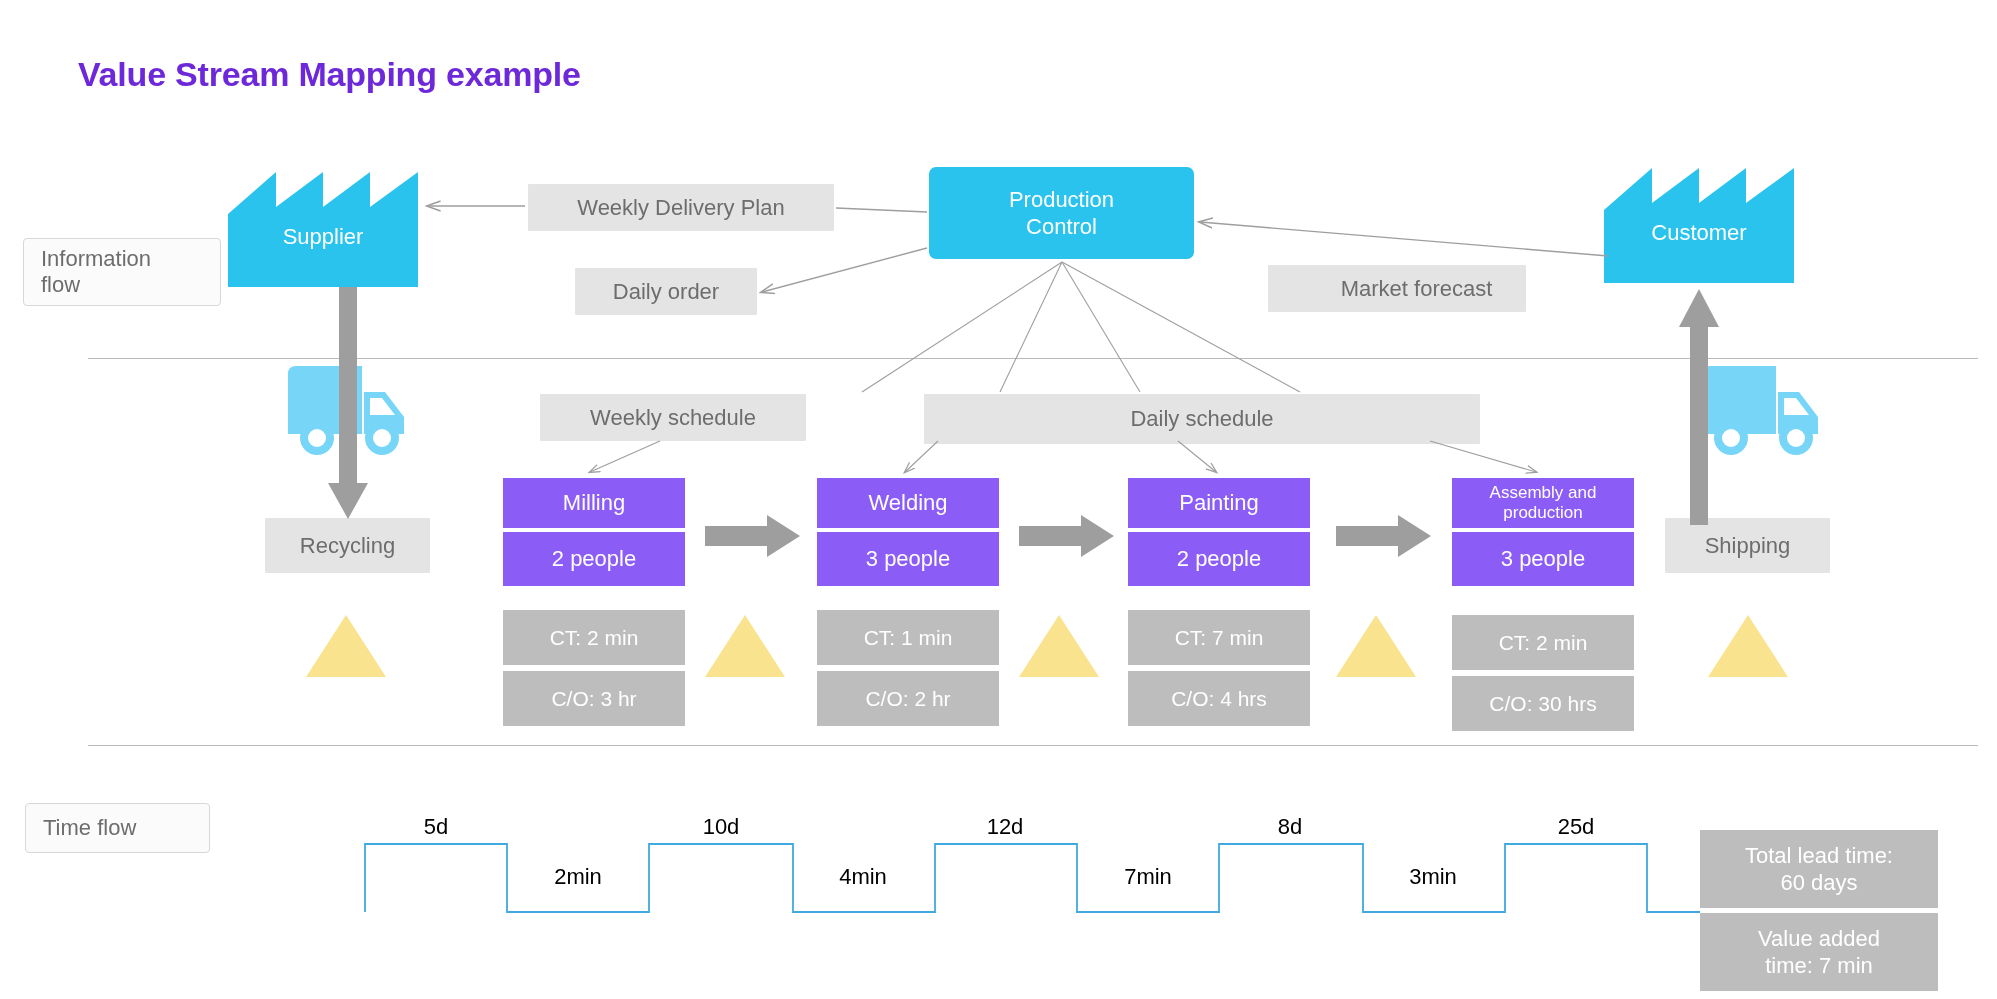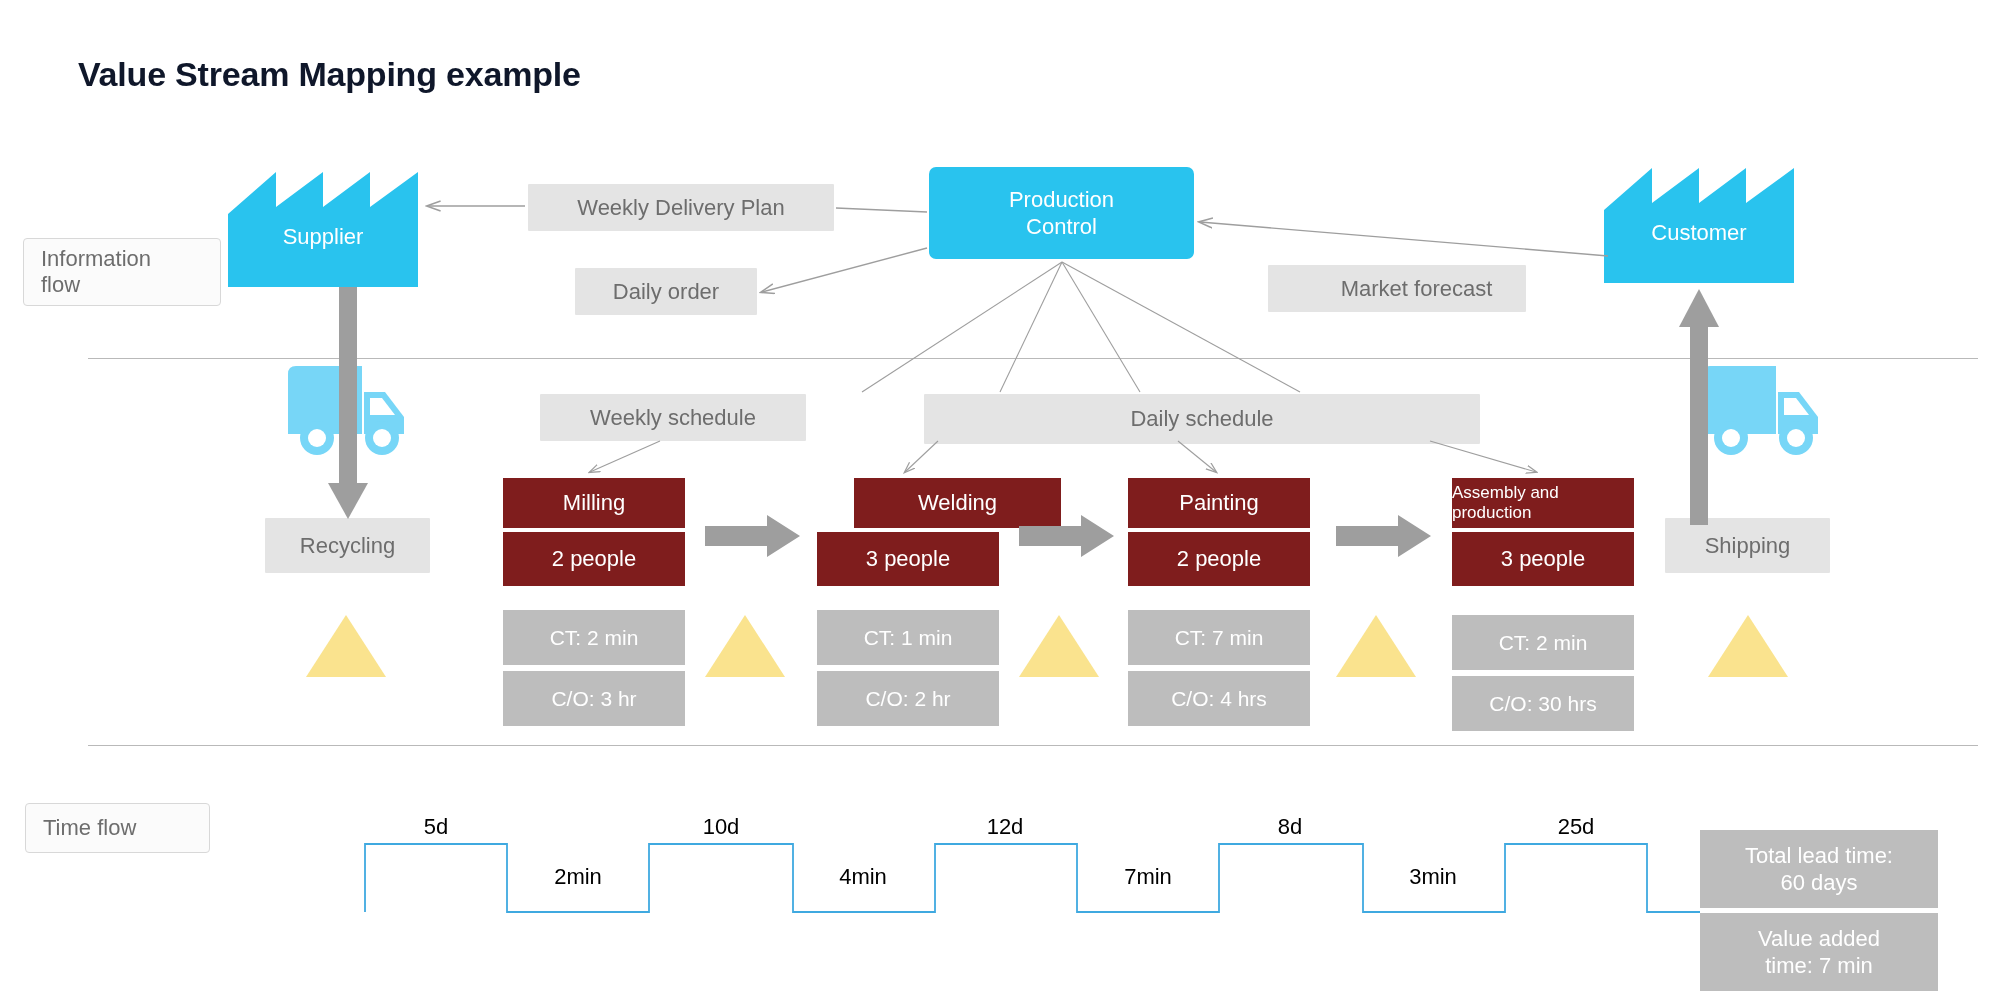--- a/index.html
+++ b/index.html
@@ -19,21 +19,21 @@
     overflow: hidden;
   }
   .abs { position: absolute; }
 
   
   #page-title {
     left: 78px;
     top: 55px;
     font-size: 34px;
     font-weight: bold;
-    color: #0f172a;
+    color: #6d28d9;
     letter-spacing: -0.2px;
   }
 
   
   .lane-label {
     background: #fbfbfb;
     border: 1px solid #d8d8d8;
     border-radius: 4px;
     color: #6d6d6d;
     font-size: 22px;
@@ -85,25 +85,26 @@
     width: 100%;
     text-align: center;
     color: #ffffff;
     font-size: 22px;
     top: 52px;
     left: 0;
   }
 
   
   .proc-name, .proc-people {
-    background: #7f1d1d;
-    color: #ffffff;
-    display: flex;
-    align-items: center;
-    justify-content: center;
+    background: #8b5cf6;
+    color: #ffffff;
+    display: flex;
+    align-items: center;
+    justify-content: center;
+    text-align: center;
     font-size: 22px;
     box-sizing: border-box;
     line-height: 1.15;
   }
   .proc-name.small { font-size: 17px; }
 
   .data-box {
     background: #bdbdbd;
     color: #ffffff;
     display: flex;
@@ -225,21 +226,21 @@
     </svg>
   </div>
 
   <div class="abs info-box" style="left:1665px; top:518px; width:165px; height:55px;">Shipping</div>
 
   <div class="abs proc-name" style="left:503px; top:478px; width:182px; height:50px;">Milling</div>
   <div class="abs proc-people" style="left:503px; top:532px; width:182px; height:54px;">2 people</div>
   <div class="abs data-box" style="left:503px; top:610px; width:182px; height:55px;">CT: 2 min</div>
   <div class="abs data-box" style="left:503px; top:671px; width:182px; height:55px;">C/O: 3 hr</div>
 
-  <div class="abs proc-name" style="left:817px; top:478px; width:207px; height:50px;margin-left:37px;">Welding</div>
+  <div class="abs proc-name" style="left:817px; top:478px; width:182px; height:50px;">Welding</div>
   <div class="abs proc-people" style="left:817px; top:532px; width:182px; height:54px;">3 people</div>
   <div class="abs data-box" style="left:817px; top:610px; width:182px; height:55px;">CT: 1 min</div>
   <div class="abs data-box" style="left:817px; top:671px; width:182px; height:55px;">C/O: 2 hr</div>
 
   <div class="abs proc-name" style="left:1128px; top:478px; width:182px; height:50px;">Painting</div>
   <div class="abs proc-people" style="left:1128px; top:532px; width:182px; height:54px;">2 people</div>
   <div class="abs data-box" style="left:1128px; top:610px; width:182px; height:55px;">CT: 7 min</div>
   <div class="abs data-box" style="left:1128px; top:671px; width:182px; height:55px;">C/O: 4 hrs</div>
 
   <div class="abs proc-name small" style="left:1452px; top:478px; width:182px; height:50px;">Assembly and production</div>

